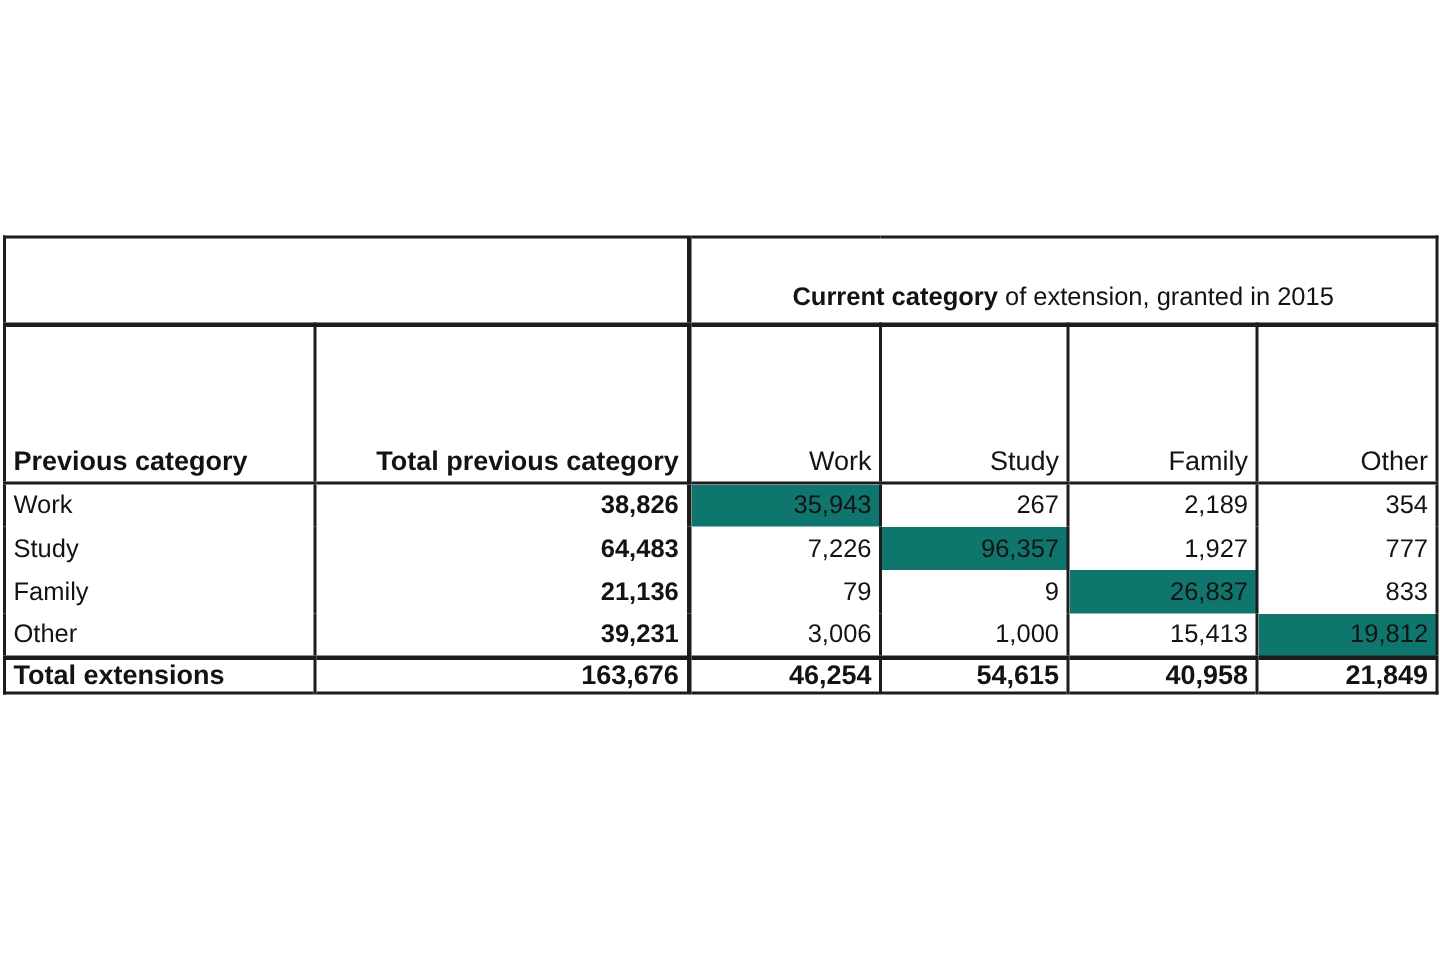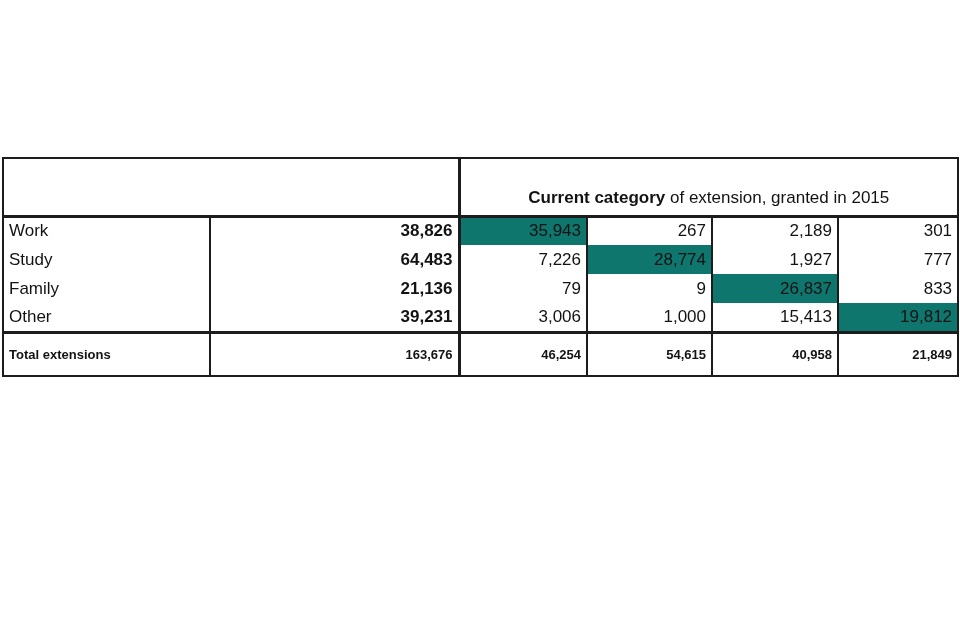--- a/index.html
+++ b/index.html
@@ -36,21 +36,21 @@
   
   tr.data td{height:29px;font-size:17px;border-left:2px solid #1c1c1c;vertical-align:middle;}
   tr.data td:first-child{border-left:none;text-align:left;}
   tr.data td.first-cur{border-left:3px solid #1c1c1c;}
   td.tot{font-weight:bold;text-align:right;}
   td.num{text-align:right;}
   td.hl{background:#0f766e;}
 
   
   tr.totalrow td{
-    height:44px;font-size:13px;font-weight:bold;
+    height:20px;font-size:18px;font-weight:bold;
     border-top:3px solid #1c1c1c;border-left:2px solid #1c1c1c;vertical-align:middle;
   }
   tr.totalrow td:first-child{border-left:none;text-align:left;}
   tr.totalrow td.first-cur{border-left:3px solid #1c1c1c;padding-left:22px;}
 </style>
 </head>
 <body>
 
 <table class="xtab">
   <colgroup>
@@ -61,35 +61,43 @@
     <col style="width:126px">
       <col style="width:120px">
   </colgroup>
 
   <tbody>
       <tr class="r1">
     <td colspan="2"></td>
     <td colspan="4" class="cur-hdr"><span class="bold">Current category</span><span> of extension, granted in 2015</span></td>
   </tr>
 
+  <tr class="r2">
+    <td>Previous category</td>
+    <td class="h-tot">Total previous category</td>
+    <td class="h-cur h-first-cur">Work</td>
+    <td class="h-cur">Study</td>
+    <td class="h-cur">Family</td>
+    <td class="h-cur">Other</td>
+  </tr>
 
   <tr class="data">
     <td>Work</td>
     <td class="tot">38,826</td>
     <td class="num hl first-cur">35,943</td>
     <td class="num">267</td>
     <td class="num">2,189</td>
-    <td class="num">301</td>
+    <td class="num">354</td>
   </tr>
 
   <tr class="data">
     <td>Study</td>
     <td class="tot">64,483</td>
     <td class="num first-cur">7,226</td>
-    <td class="num hl">28,774</td>
+    <td class="num hl">96,357</td>
     <td class="num">1,927</td>
     <td class="num">777</td>
   </tr>
 
   <tr class="data">
     <td>Family</td>
     <td class="tot">21,136</td>
     <td class="num first-cur">79</td>
     <td class="num">9</td>
     <td class="num hl">26,837</td>

